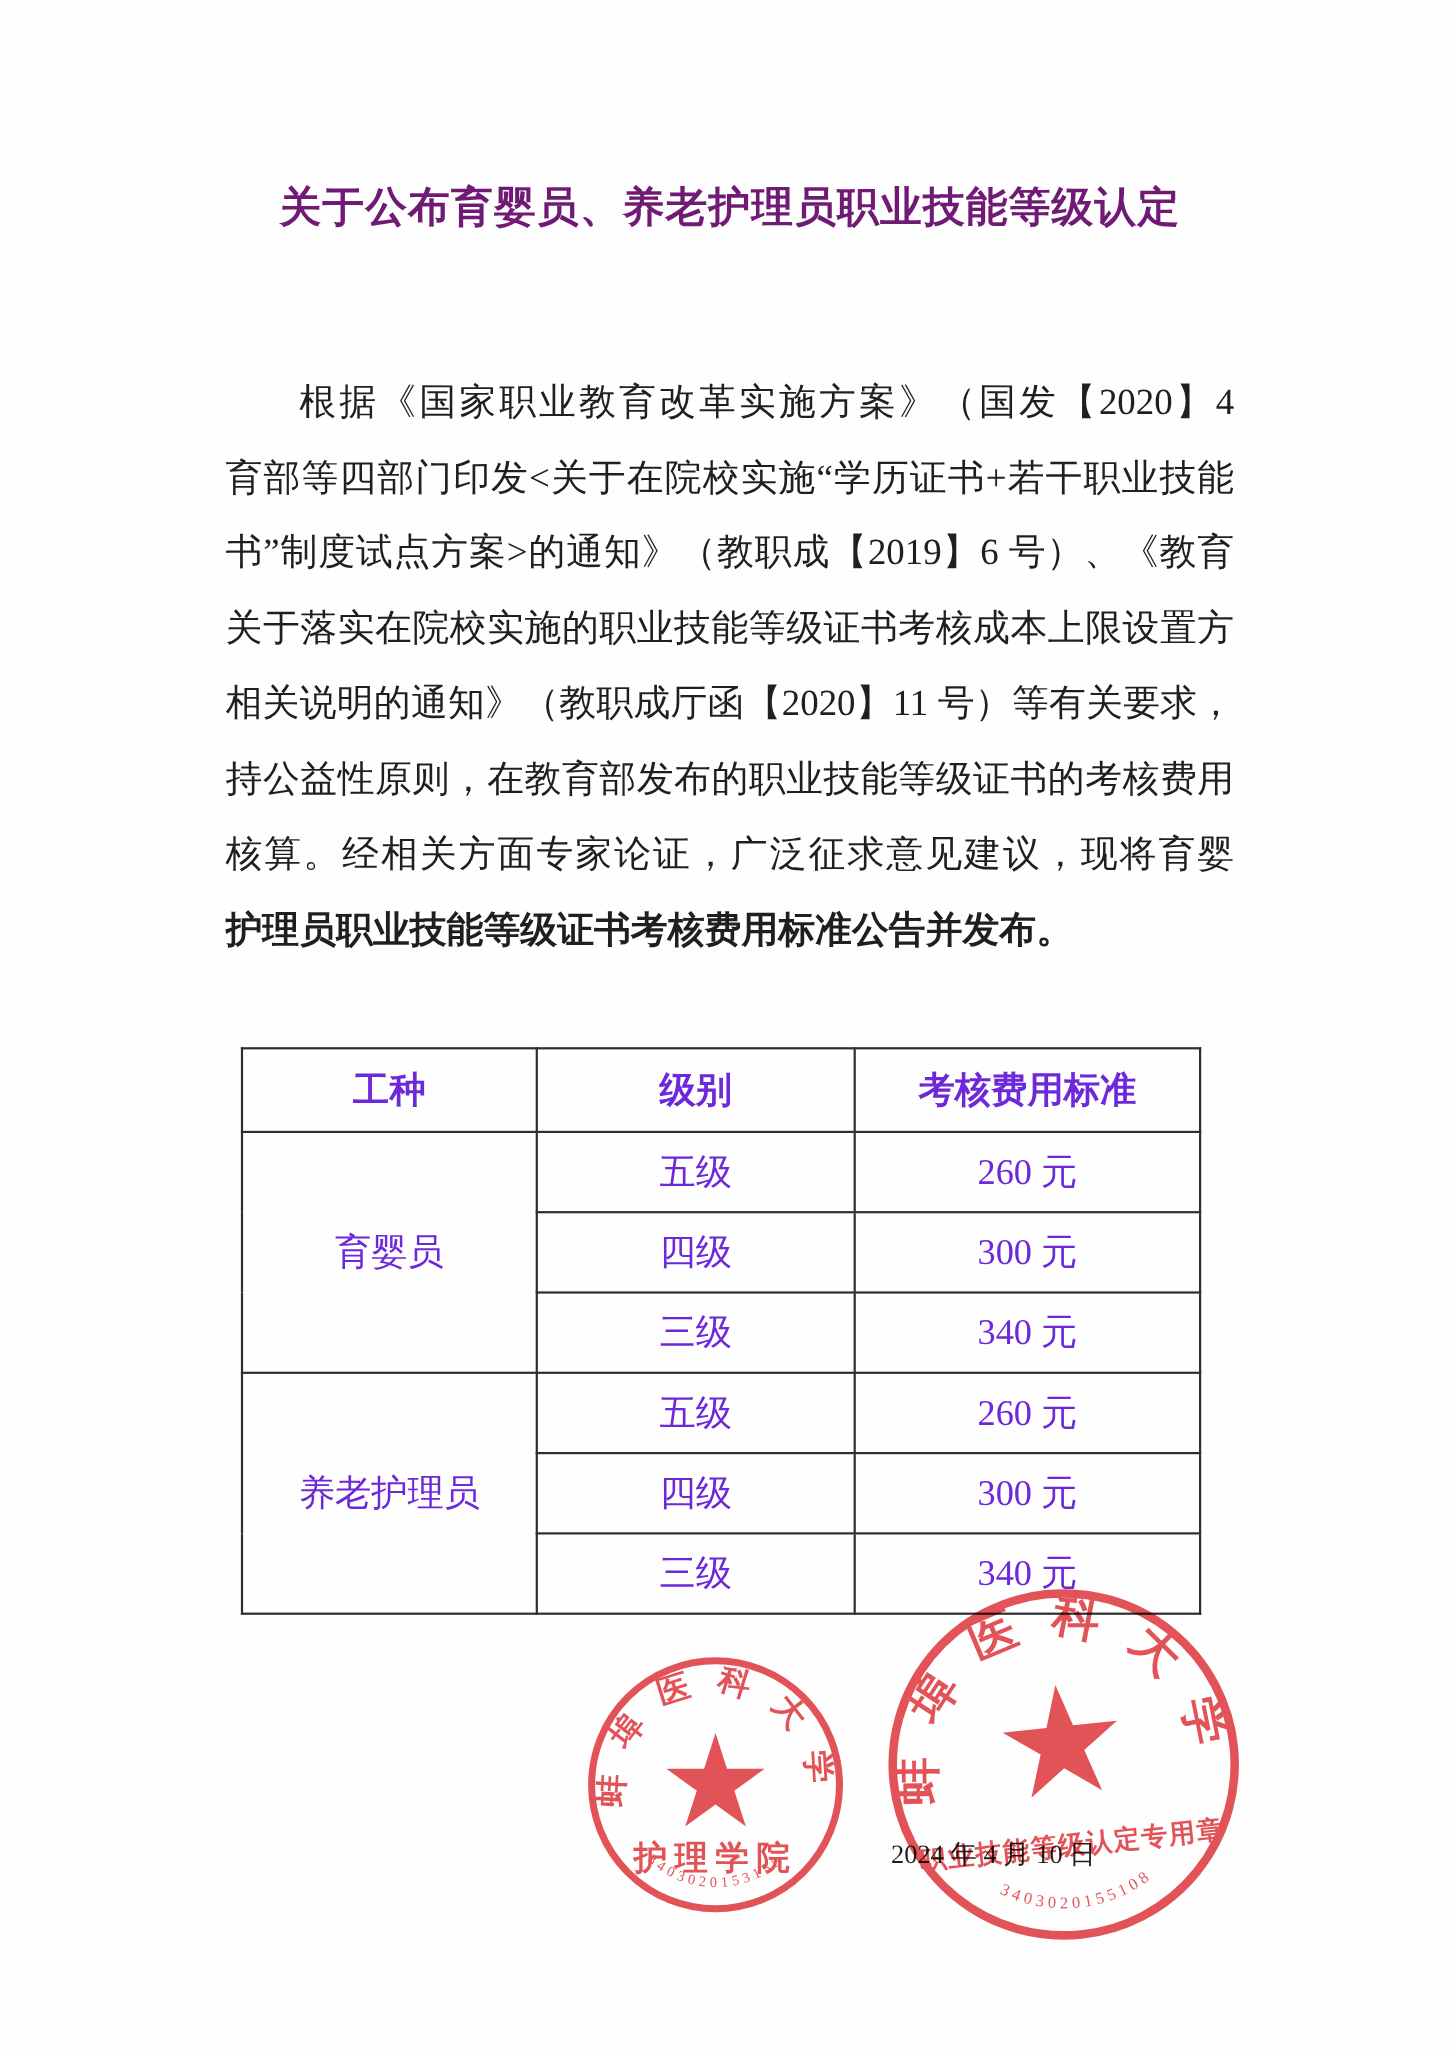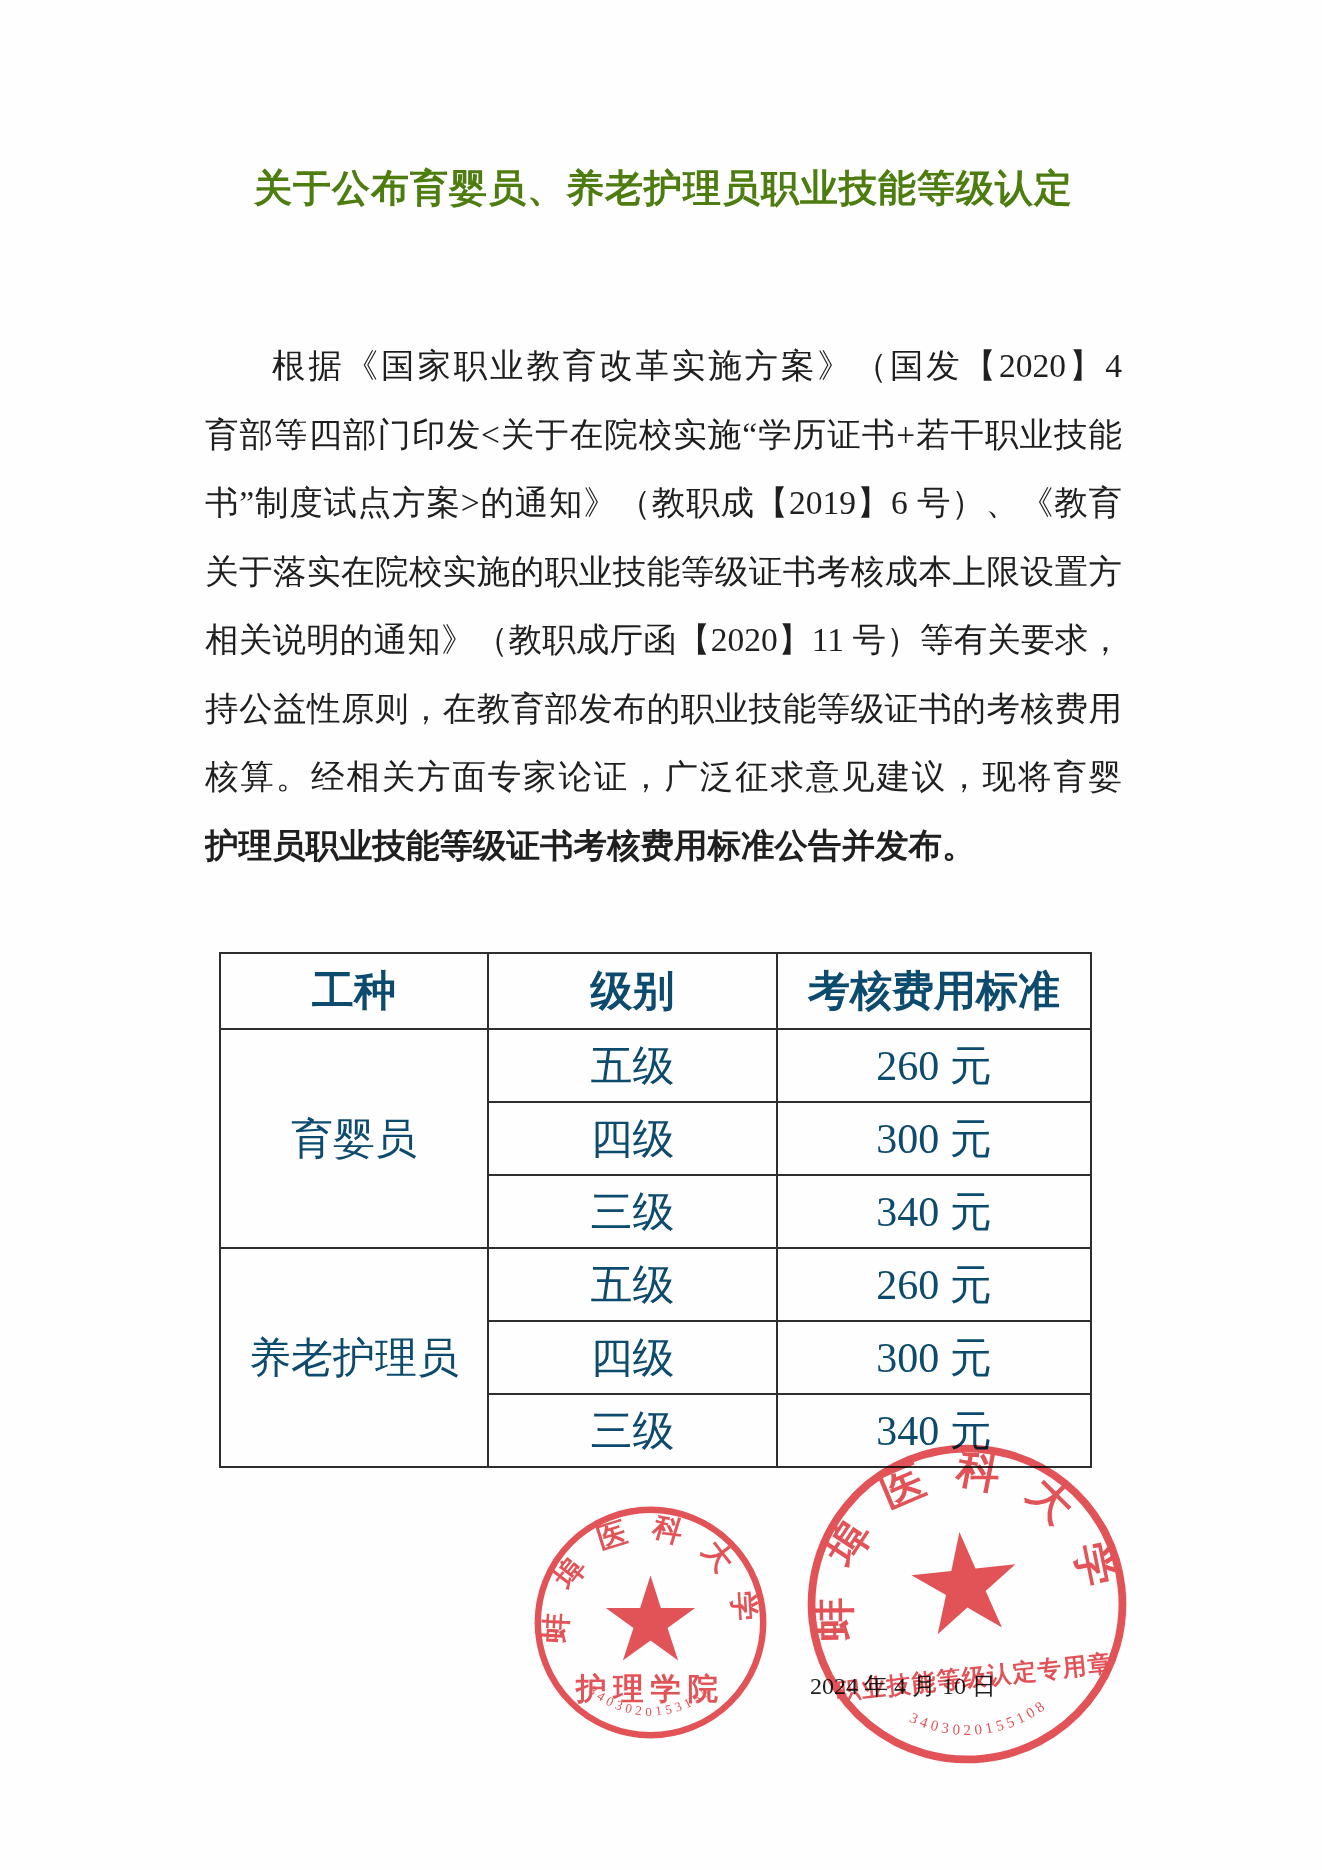--- a/index.html
+++ b/index.html
@@ -8,42 +8,42 @@
     width:1322px;height:1870px;
     margin:0 auto;
     background:#fefefe;
     overflow:hidden;
     font-family:"Liberation Serif","DejaVu Serif",serif;
     color:#1d1d1d;
   }
   .doc-title{
     position:absolute;left:205px;width:917px;
     text-align:center;
-    font-size:38px;font-weight:bold;color:#4d7c0f;
+    font-size:38px;font-weight:bold;color:#701a75;
     letter-spacing:1px;white-space:nowrap;
   }
   .doc-title.line1{top:163px;}
   .doc-title.line2{top:235px;}
   .paragraph{
     position:absolute;left:205px;top:332px;width:917px;
     font-size:33.5px;line-height:68.5px;color:#1f1f1f;
   }
   .para-line{
     text-align:justify;
     text-align-last:justify;
     white-space:normal;
     height:68.5px;overflow:hidden;
   }
   .para-line.first{ text-indent:67px; }
   .para-line.last{ text-align-last:left;font-weight:bold; }
   .fee-table{
     position:absolute;left:219px;top:952px;
     border-collapse:collapse;
     table-layout:fixed;
-    font-size:42px;color:#0c4a6e;
+    font-size:33px;color:#6d28d9;
   }
   .fee-table th,.fee-table td{
     border:2px solid #2e2e2e;
     text-align:center;vertical-align:middle;
     padding:0;
   }
   .fee-table th{font-weight:bold;height:74px;}
   .fee-table td{height:71px;font-weight:normal;}
   .col-job{width:266px;}
   .col-level{width:287px;}

